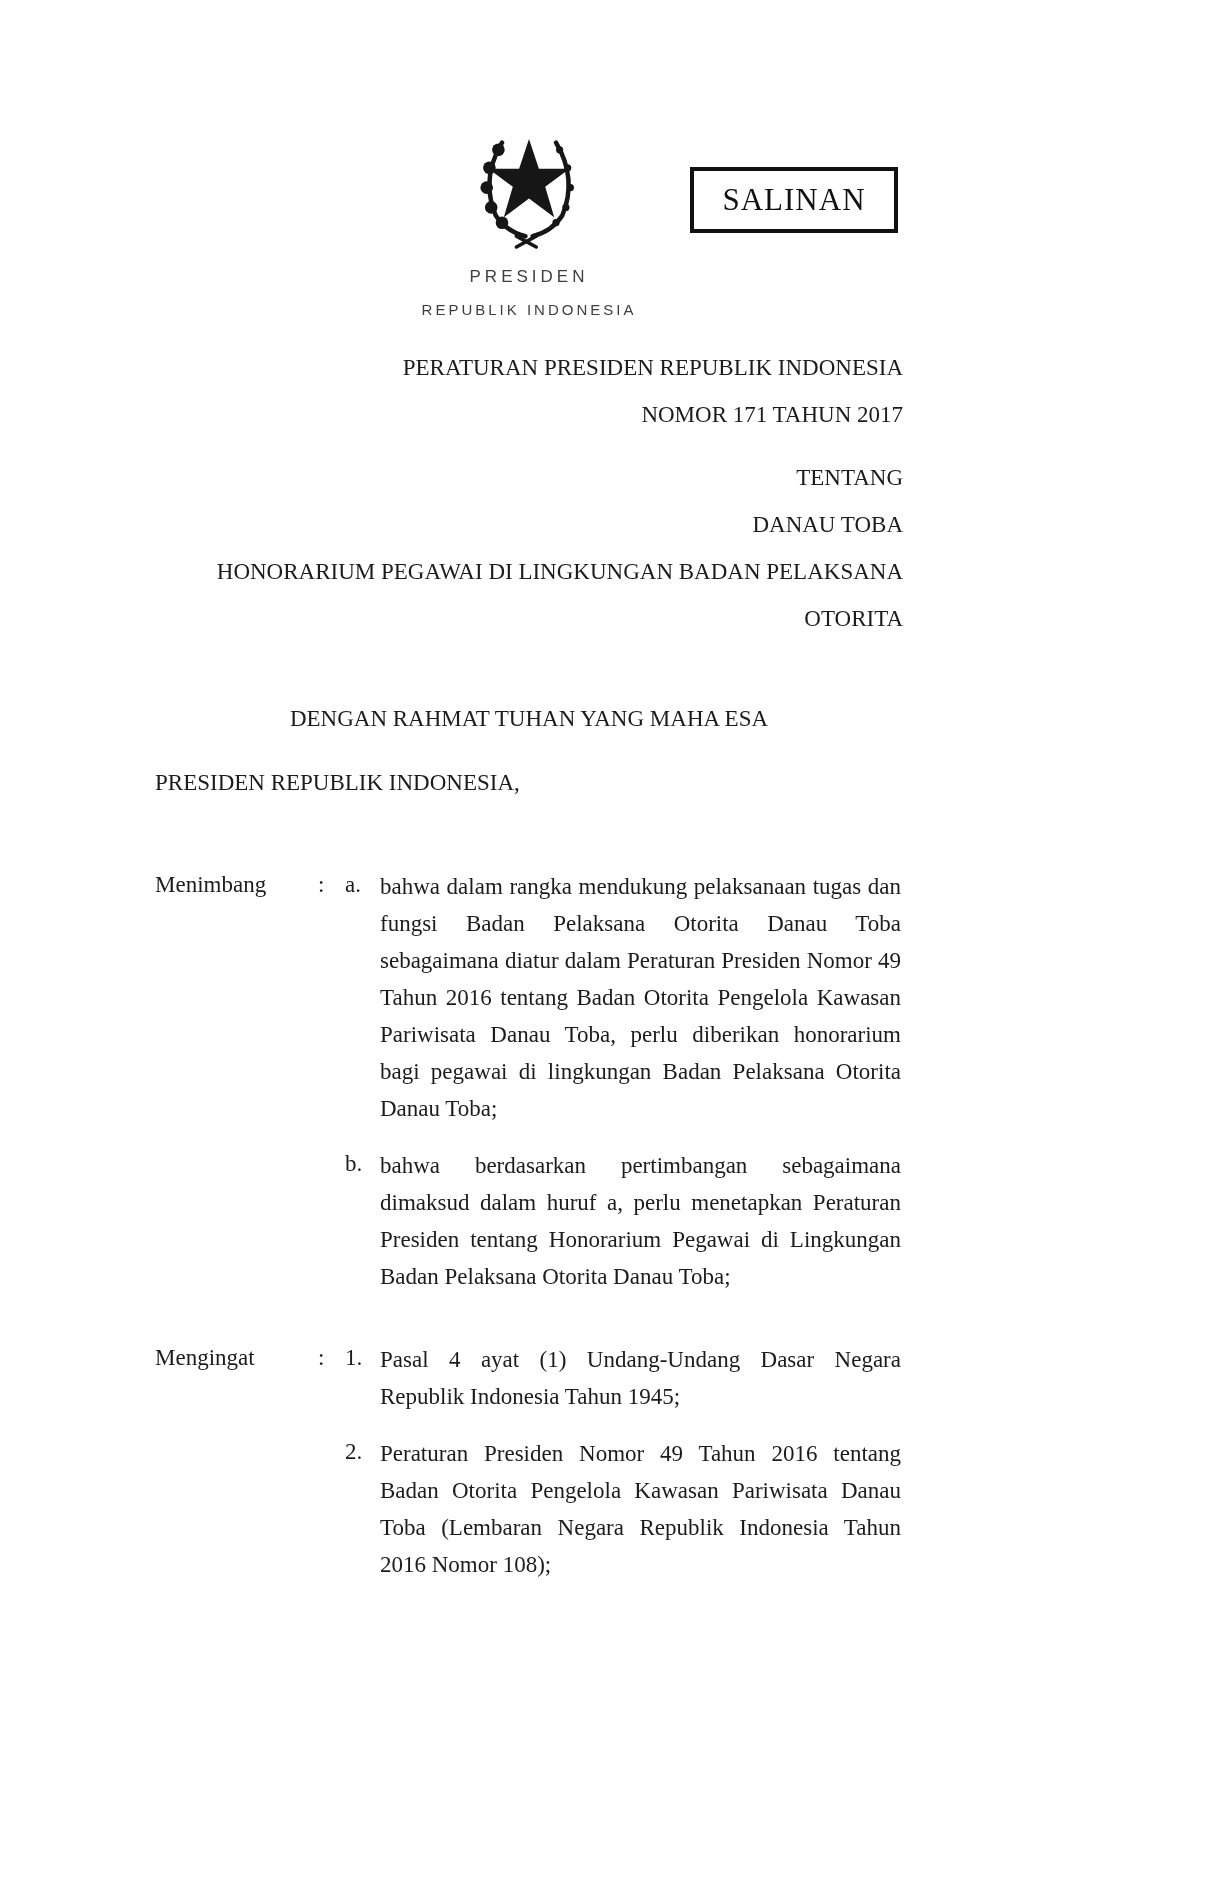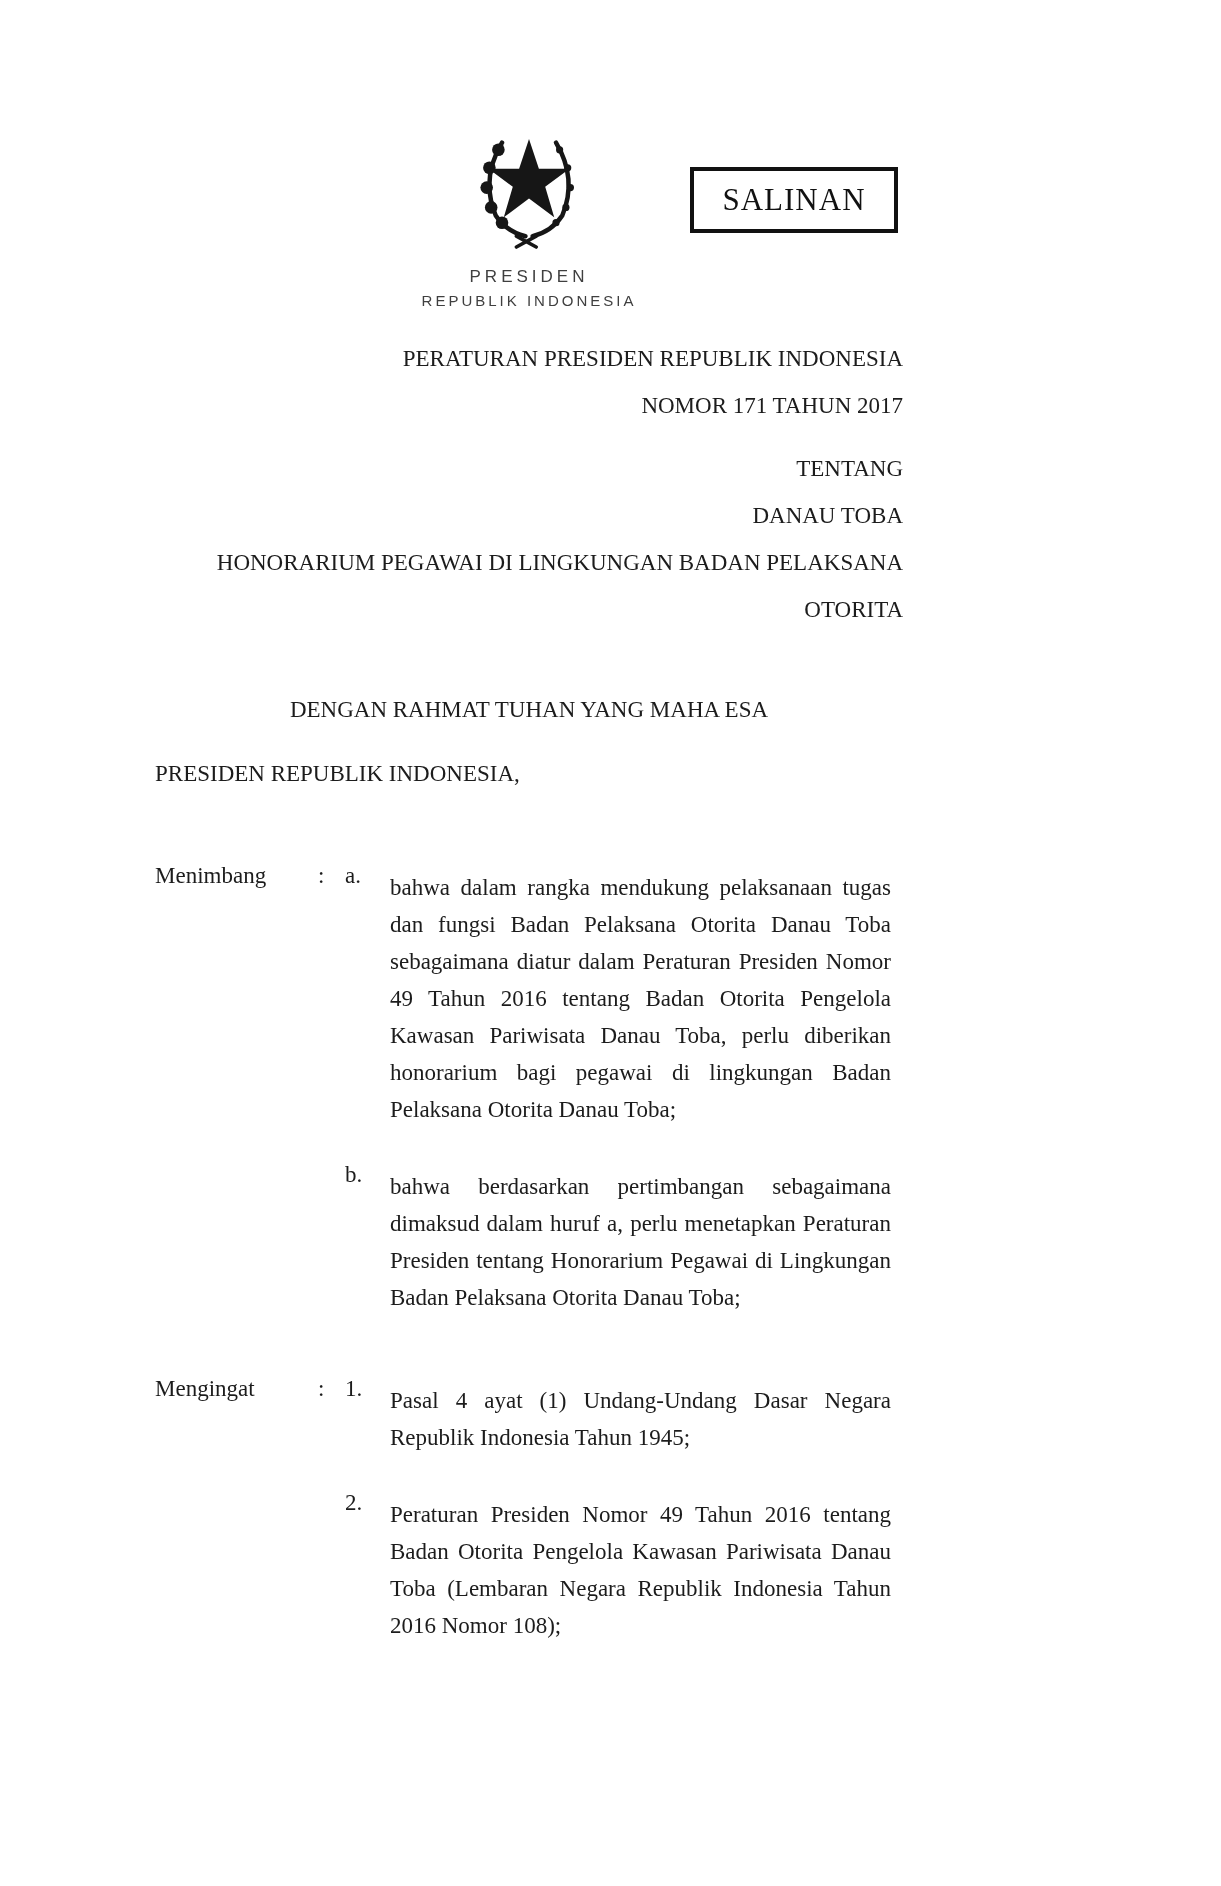--- a/index.html
+++ b/index.html
@@ -53,21 +53,21 @@
     margin-top: 16px;
     text-align: center;
     font-family: "Liberation Sans", sans-serif;
     color: #3f3f3f;
   }
   .letterhead .lh1 {
     font-size: 17px;
     letter-spacing: 4px;
   }
   .letterhead .lh2 {
-    margin-top: 5px;
+    margin-top: 14px;
     font-size: 15px;
     letter-spacing: 3px;
   }
 
   
   .title-block {
     margin-top: 26px;
     text-align: right;
     font-size: 23px;
     line-height: 47px;
@@ -104,21 +104,21 @@
   .clause-label { text-align: left; }
   .clause-sep { text-align: left; }
   .clause-items { }
   .clause-item {
     display: grid;
     grid-template-columns: 33px 1fr;
     margin-bottom: 16px;
   }
   .clause-item:last-child { margin-bottom: 0; }
   .clause-item p {
-    margin: 12px;
+    margin: 2px;
     text-align: justify;
     text-justify: inter-word;
   }
 
   
   .catchword {
     margin-top: 298px;
     text-align: right;
     font-size: 23px;
     padding-right: 0px;

